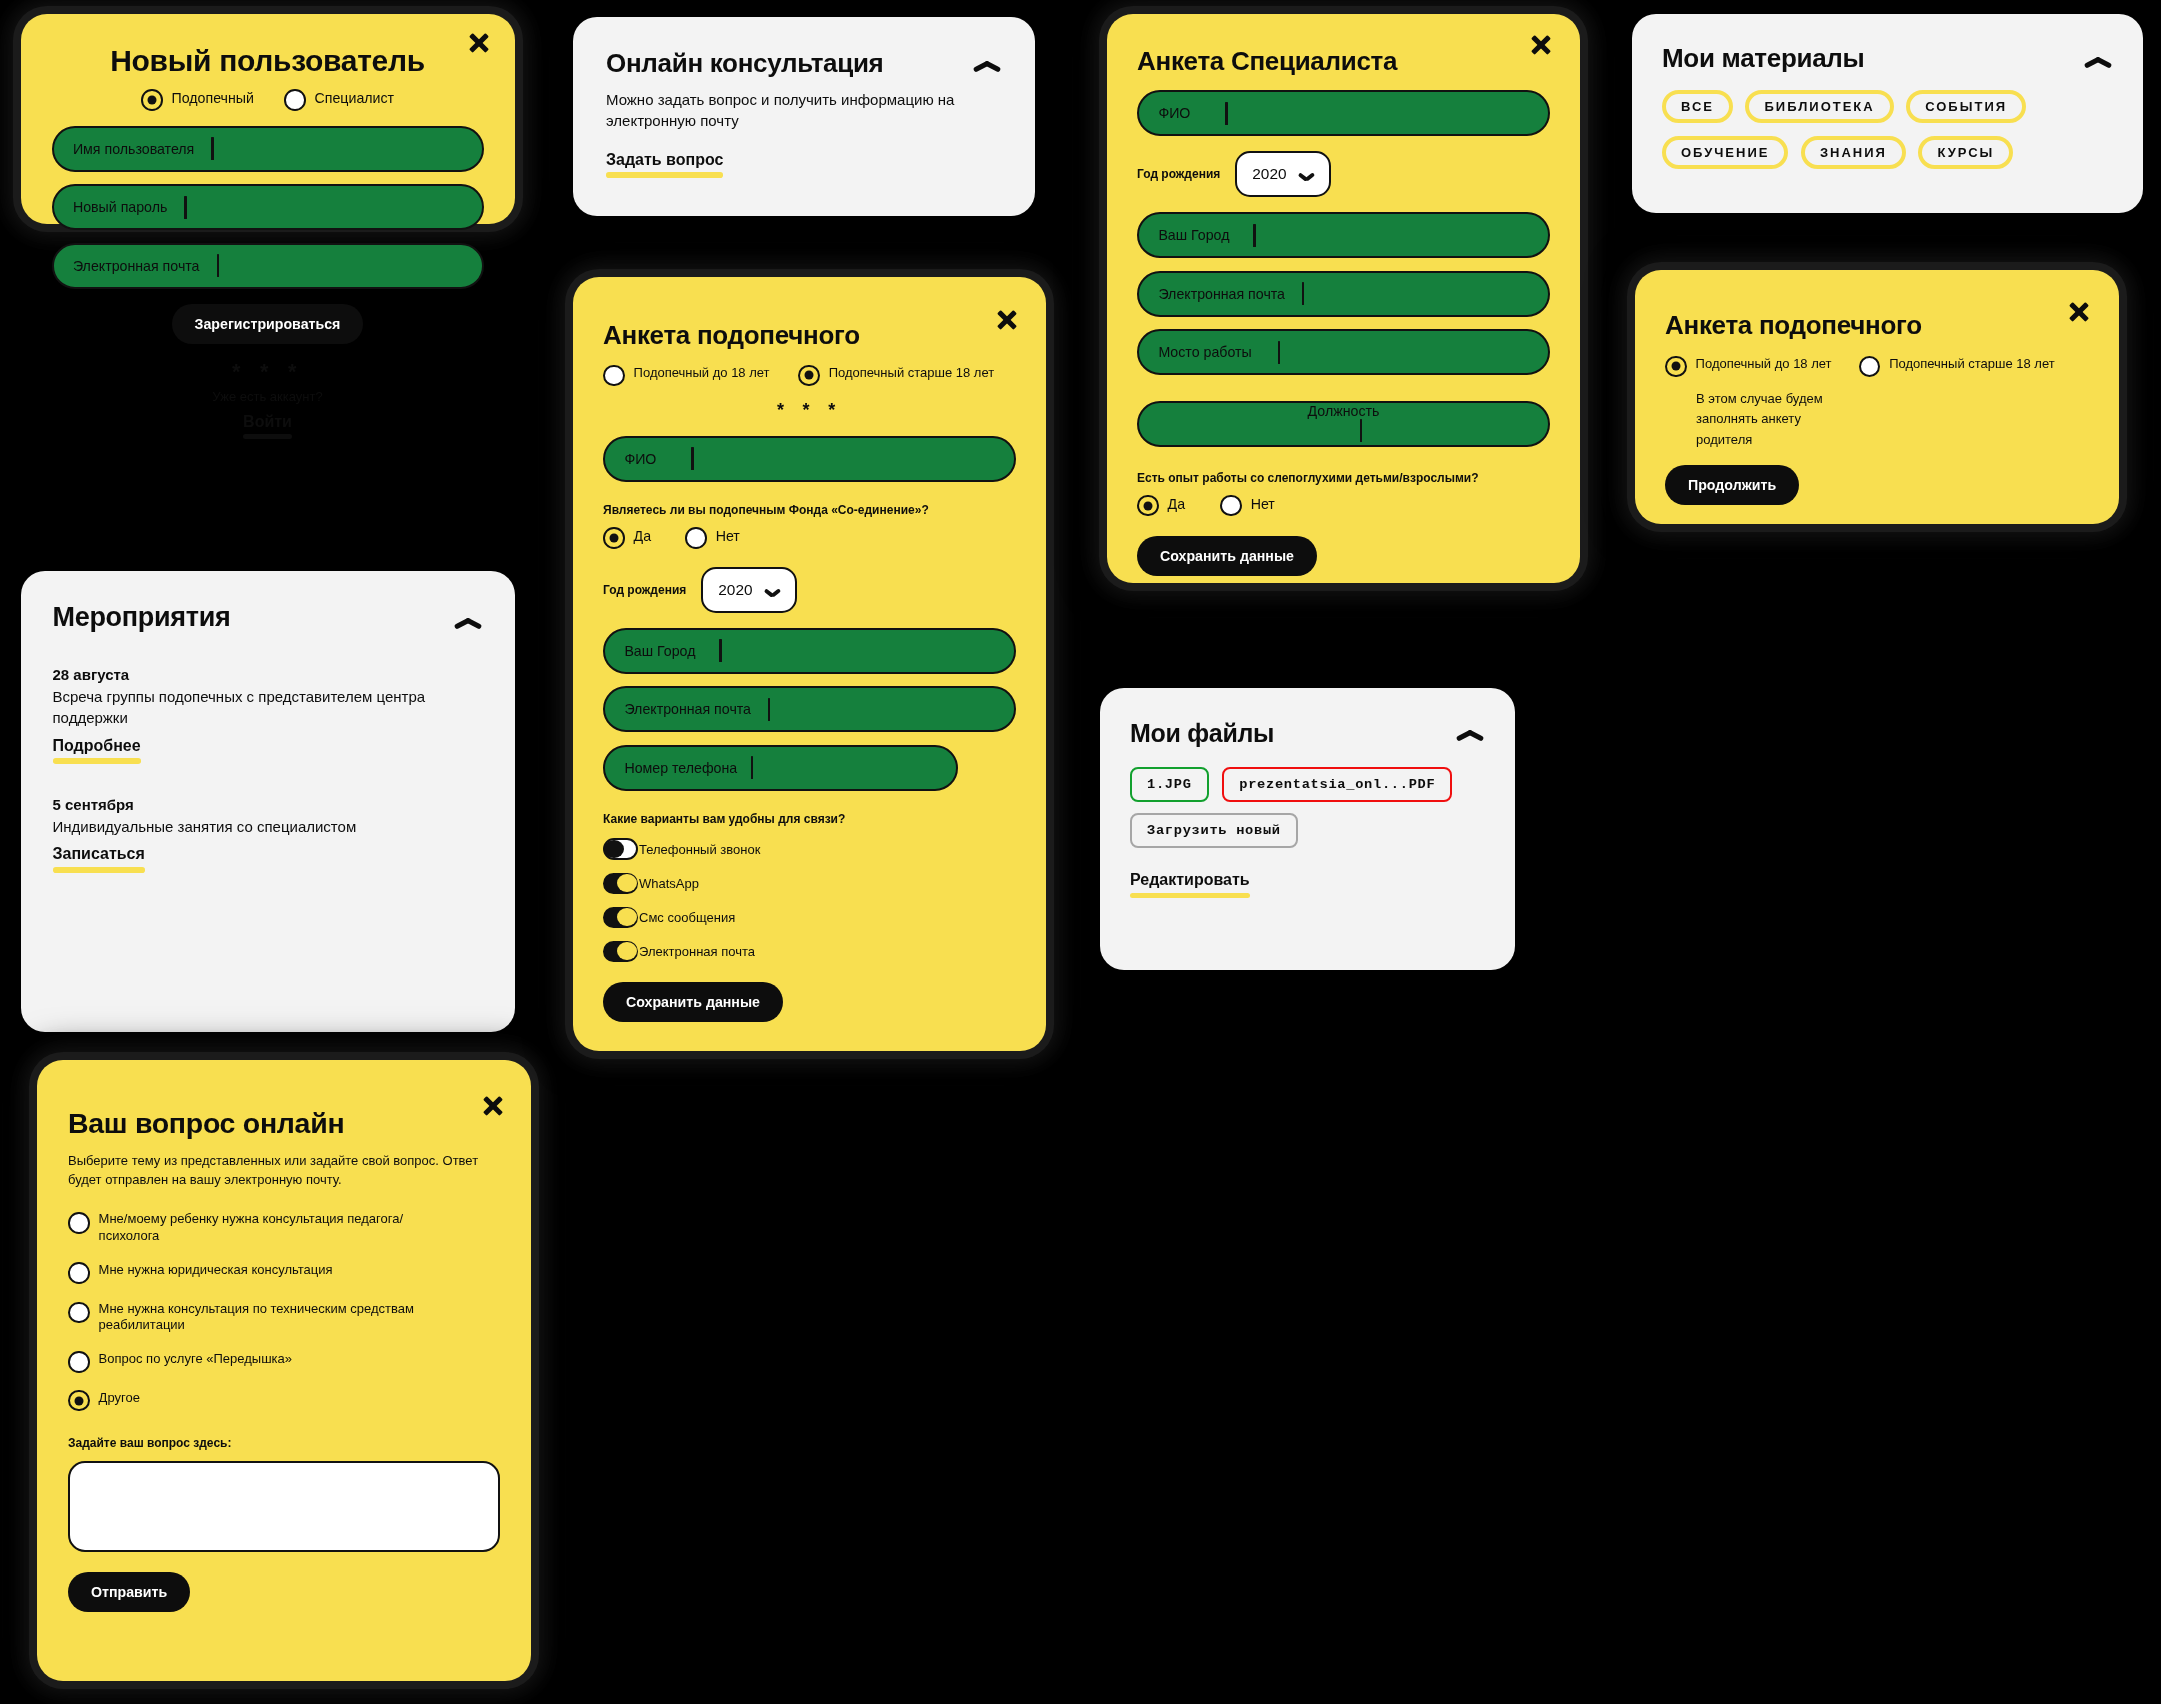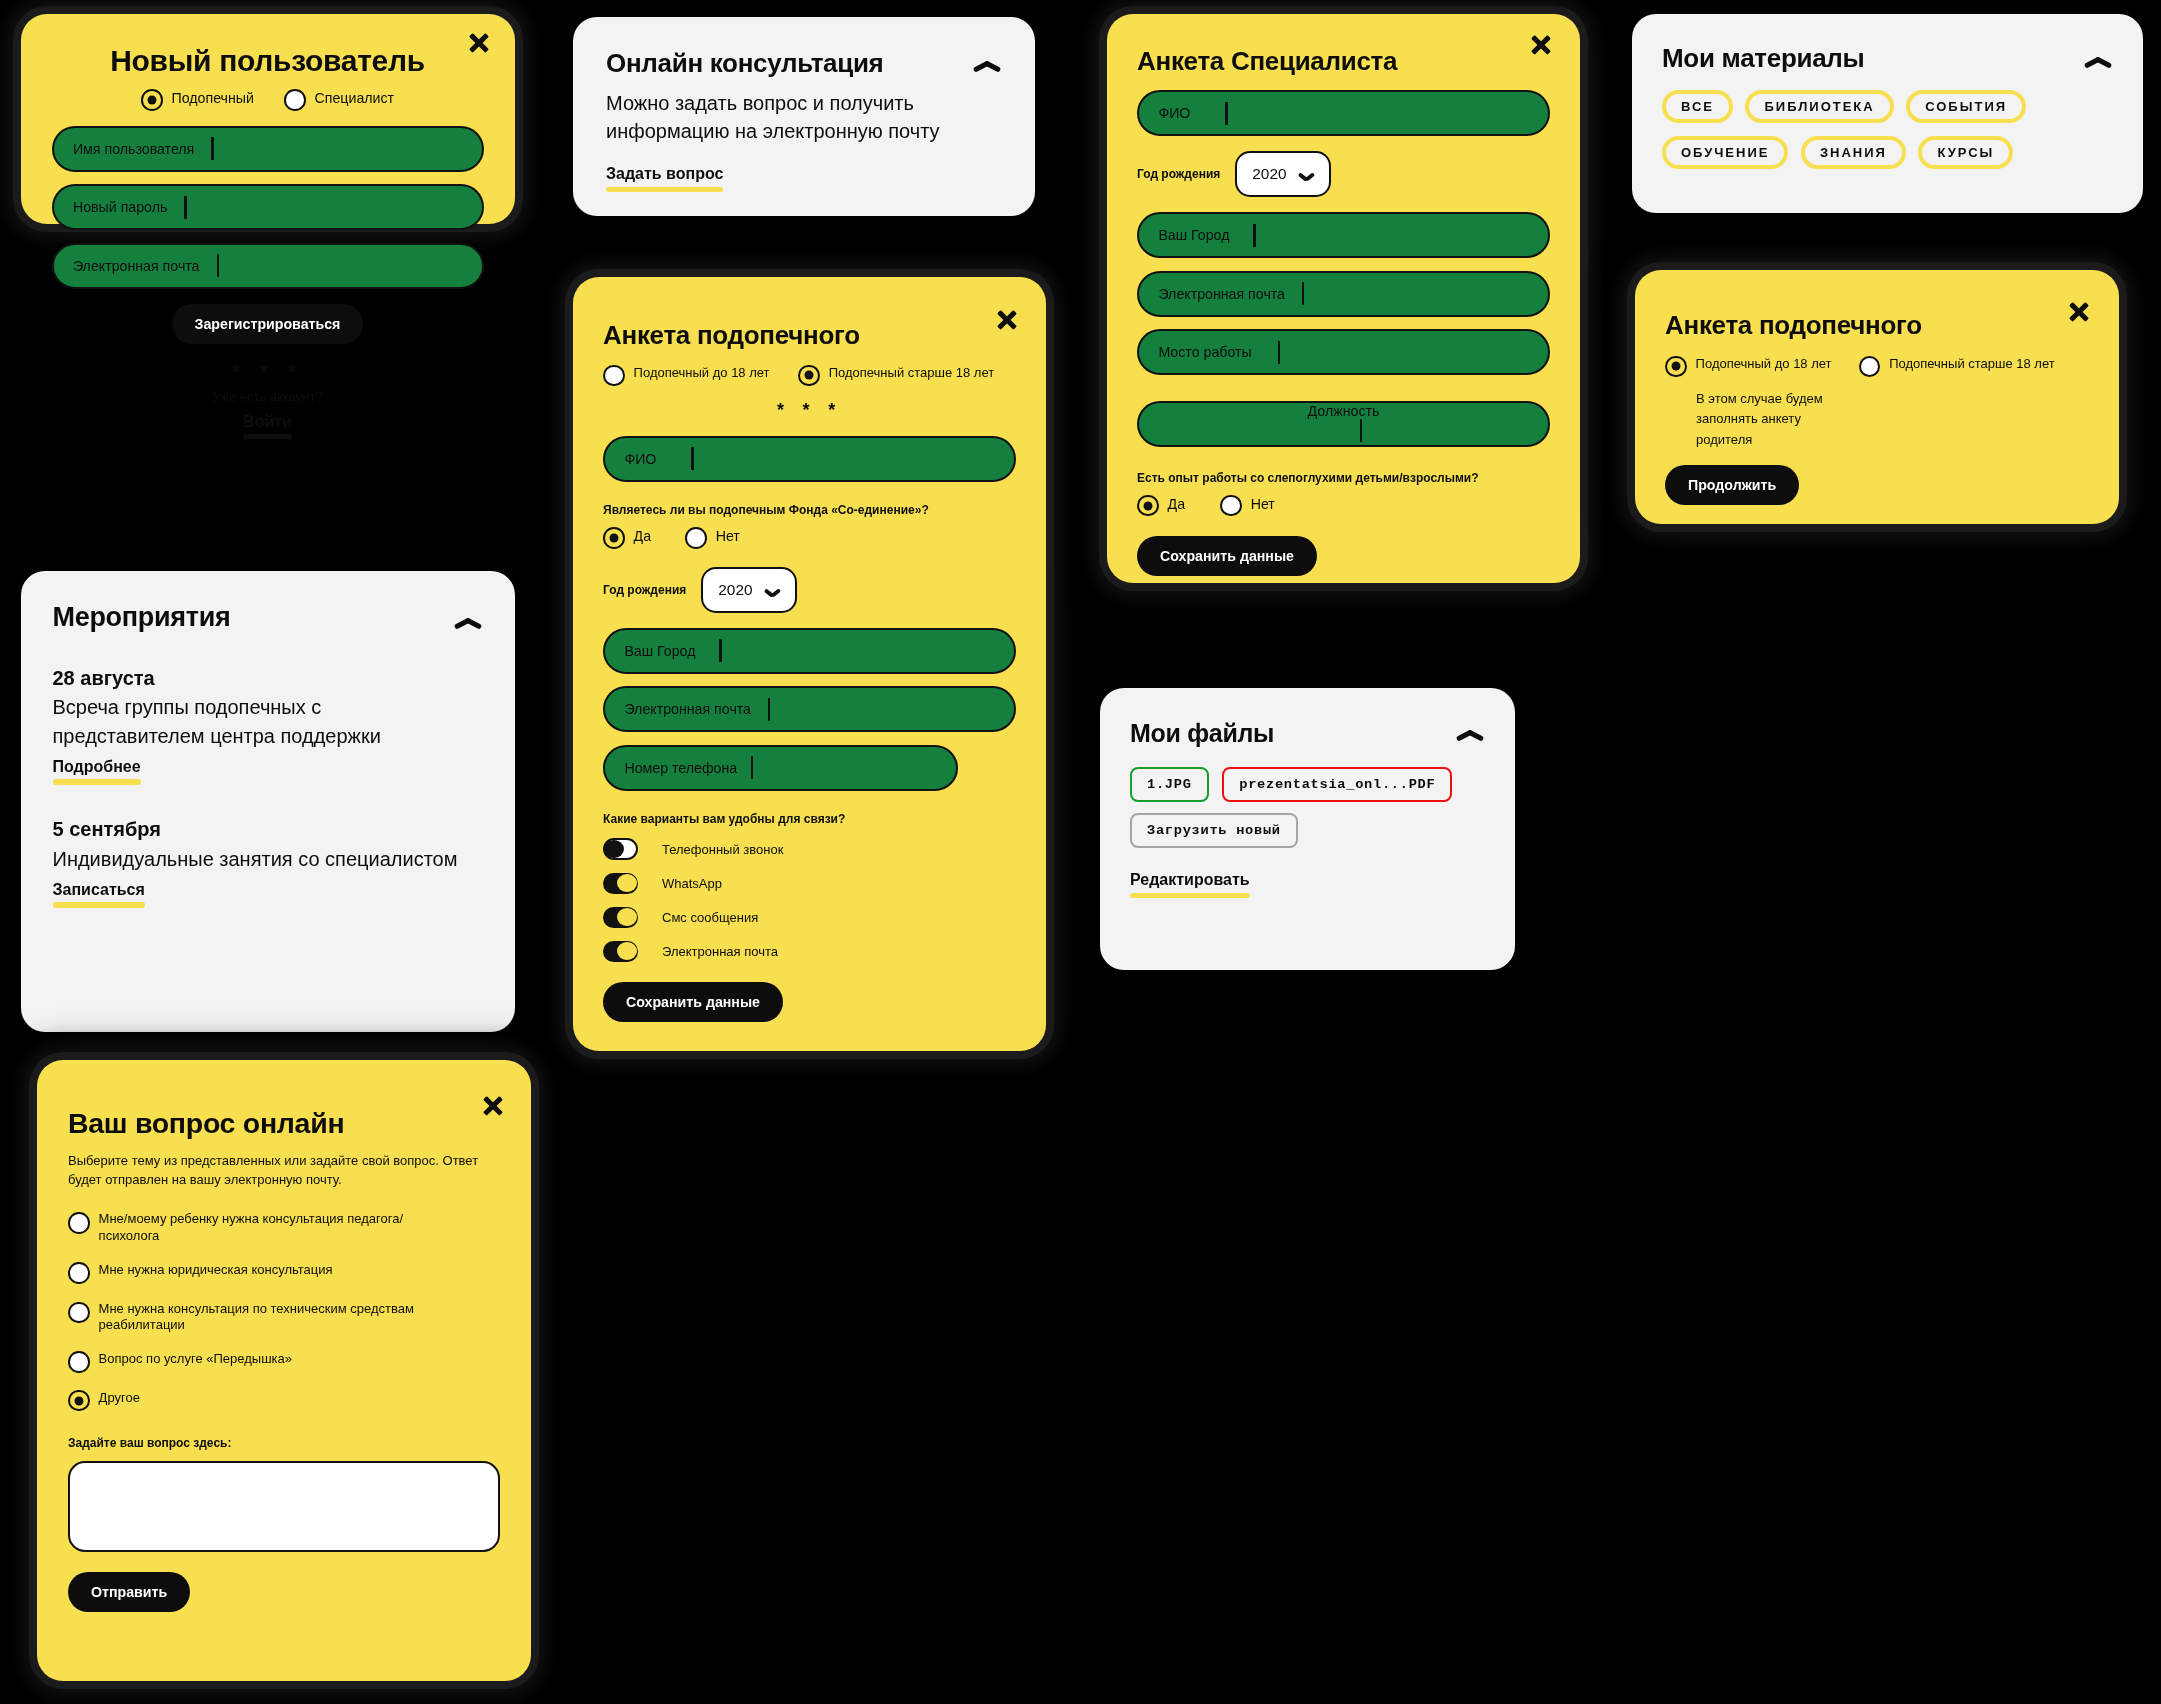--- a/index.html
+++ b/index.html
@@ -33,21 +33,21 @@
     position:absolute;width:30px;height:17px;cursor:pointer;
   }
   .chev:before,.chev:after{
     content:"";position:absolute;top:7.4px;width:17px;height:5.1px;background:#0d0d0d;border-radius:2.8px;
   }
   .chev:before{left:0;transform:rotate(-28deg);transform-origin:right center;}
   .chev:after{right:0;transform:rotate(28deg);transform-origin:left center;}
 
   .h1{font-size:30px;font-weight:700;letter-spacing:-0.3px;line-height:1.1;margin:0;}
   .h1.center{text-align:center;}
-  .body-txt{font-size:20px;font-weight:500;line-height:1.42;margin:0;}
+  .body-txt{font-size:15px;font-weight:500;line-height:1.42;margin:0;}
   .small-txt{font-size:13px;font-weight:500;line-height:1.45;margin:0;}
   .tiny-txt{font-size:12px;font-weight:700;line-height:1.5;margin:0;}
 
   
   .field{
     box-sizing:border-box;background:#15803d;border:2.3px solid #111;border-radius:569px;
     height:46px;display:flex;align-items:center;padding:0 19.4px;position:relative;
   }
   .field .lbl{font-size:14.2px;font-weight:500;white-space:nowrap;}
   .field .caret{width:2.3px;height:23px;background:#111;margin-left:17px;border-radius:0.6px;}
@@ -78,21 +78,21 @@
     border:2.8px solid #111;background:#fff;flex:0 0 auto;position:relative;
   }
   .radio.on{background:#F8DF50;}
   .radio.on:after{
     content:"";position:absolute;left:50%;top:50%;width:9px;height:9px;border-radius:50%;
     background:#111;transform:translate(-50%,-50%);
   }
   .radio-lbl{font-size:14.2px;font-weight:500;line-height:1.3;}
 
   
-  .tgl-row{display:flex;align-items:center;gap:24px;cursor:pointer;text-align:center;}
+  .tgl-row{display:flex;align-items:center;gap:1px;cursor:pointer;text-align:center;}
   .tgl{
     box-sizing:border-box;width:35px;height:21.6px;border-radius:569px;
     border:2.3px solid #111;background:#fff;position:relative;flex:0 0 auto;
   }
   .tgl .knob{
     position:absolute;top:-0.6px;left:-0.6px;width:19.4px;height:18px;border-radius:50%;
     background:#111;
   }
   .tgl.on{background:#111;}
   .tgl.on .knob{background:#F8DF50;left:auto;right:-0.6px;}

